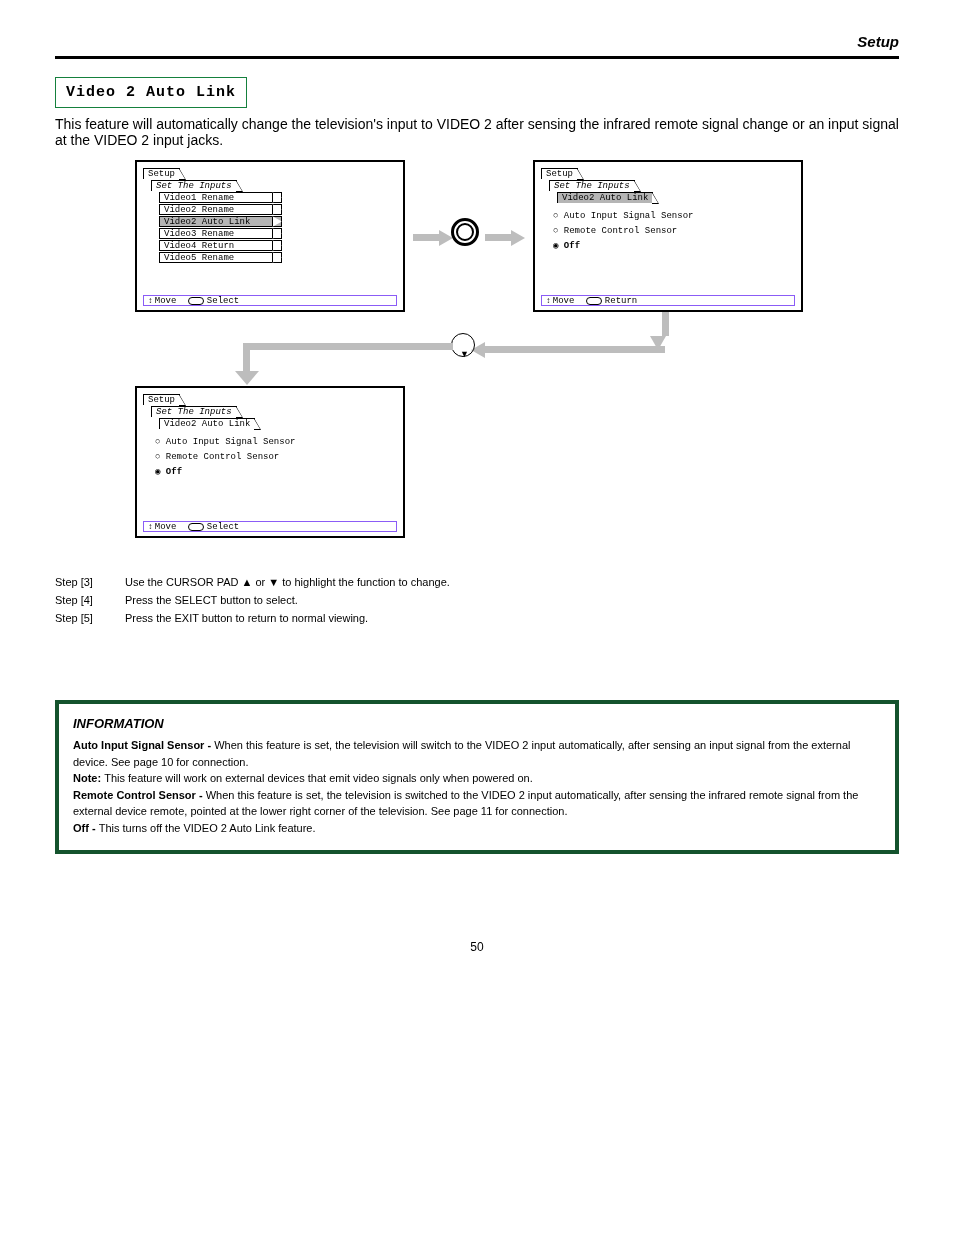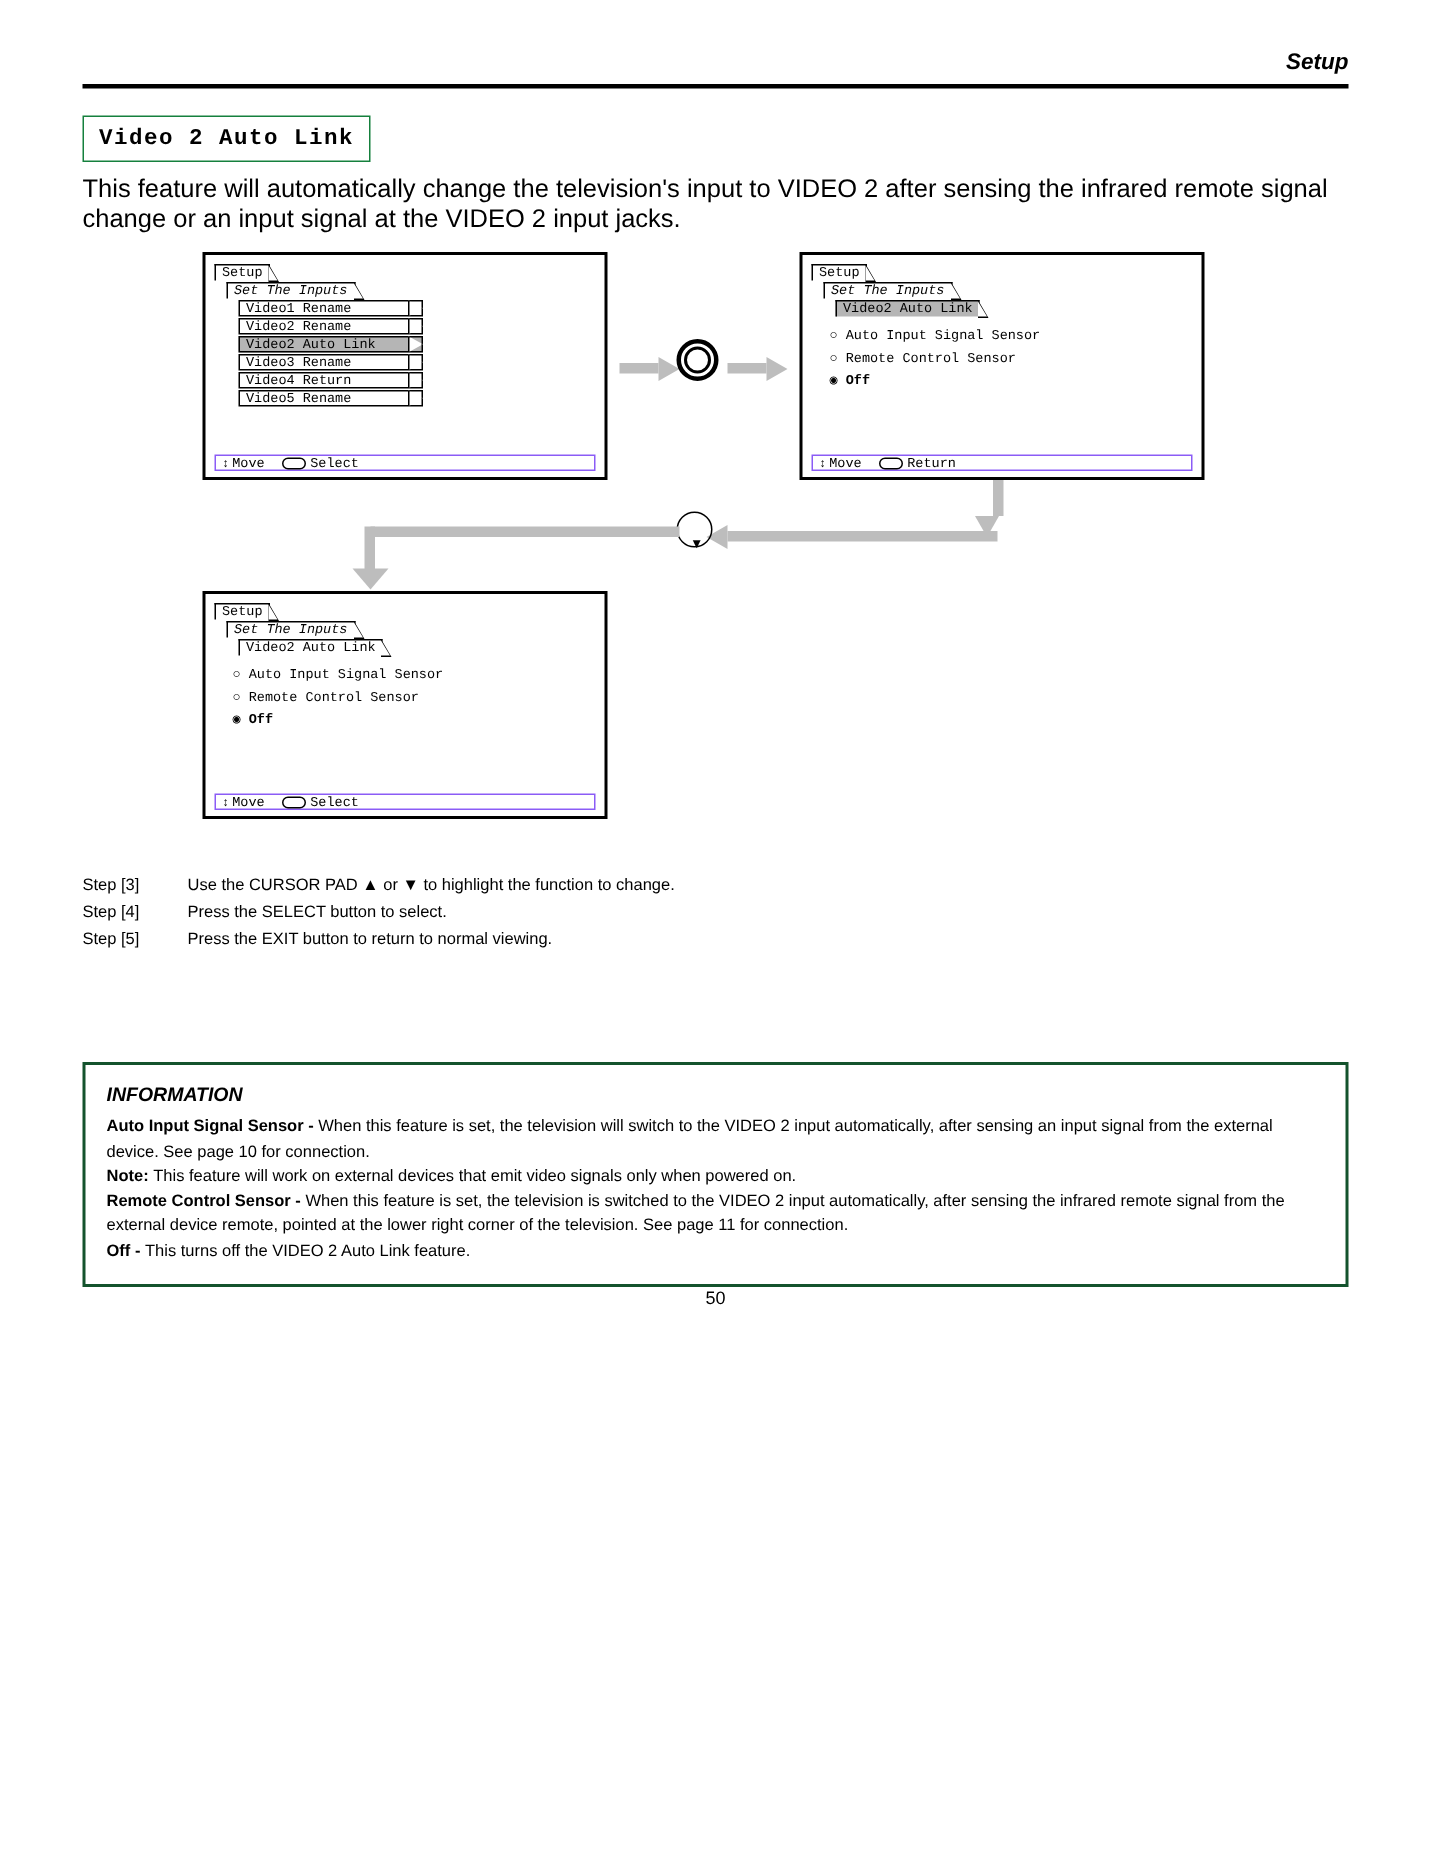--- a/index.html
+++ b/index.html
@@ -31,21 +31,21 @@
     display: inline-block;
     border: 1px solid #15803d;
     padding: 6px 10px;
     font-family: "Courier New", monospace;
     font-weight: bold;
     font-size: 15px;
     letter-spacing: 1px;
     margin-bottom: 8px;
   }
   .intro {
-    font-size: 17px;
+    font-size: 14px;
     margin-bottom: 12px;
   }
   .flow-area {
     position: relative;
     height: 405px;
     margin-left: 80px;
     margin-bottom: 10px;
   }
   .osd {
     position: absolute;
@@ -168,30 +168,31 @@
   }
   
   .step {
     font-size: 11px;
     margin: 3px 0 3px 0;
     line-height: 1.35;
   }
   .step .lab { display:inline-block; width: 70px; }
   
   .info-box {
-    border: 2px solid #14532d;
+    border: 4px solid #14532d;
     padding: 10px 14px 14px 14px;
     margin-top: 74px;
     font-size: 11px;
     line-height: 1.5;
   }
   .info-box .hdr { font-weight: bold; font-style: italic; font-size: 13px; margin-bottom: 4px; }
   .page-num {
     text-align: center;
     font-size: 12px;
+    margin-top: 86px;
   }
 </style>
 </head>
 <body>
 
 <div class="page">
   <div class="top-right">Setup</div>
   <hr class="hr-thick">
 
   <div class="section-title-box">Video 2 Auto Link</div>

